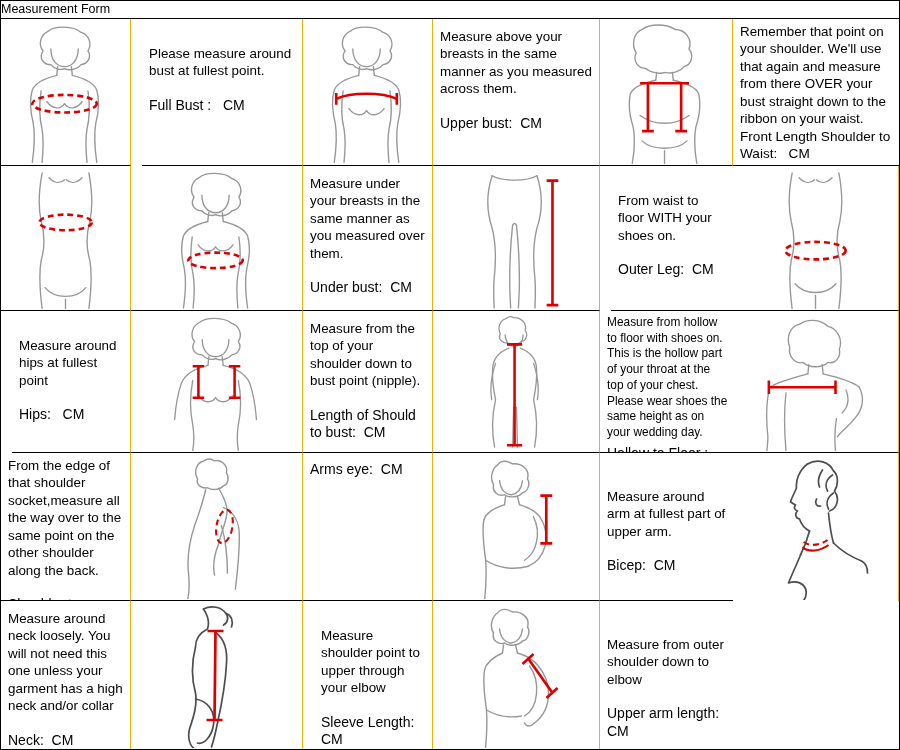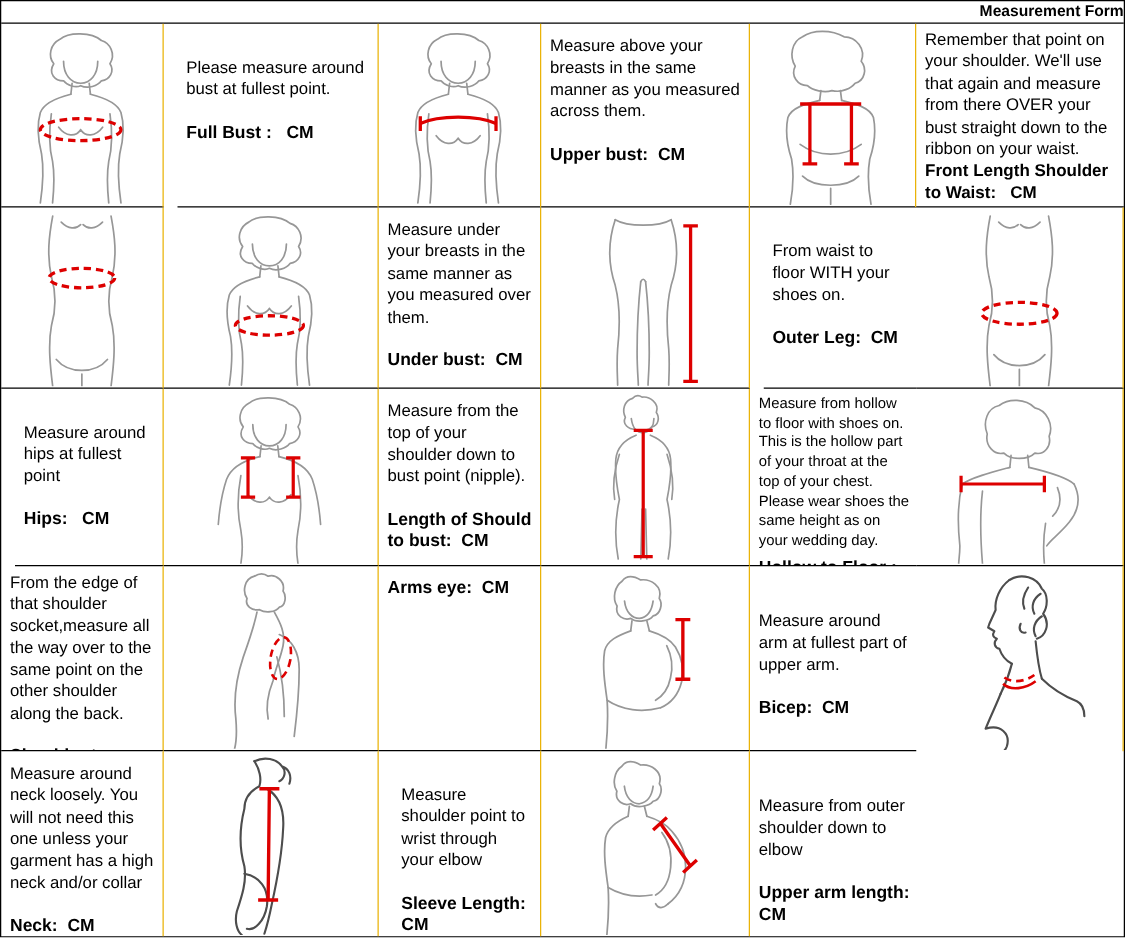--- a/index.html
+++ b/index.html
@@ -6,35 +6,35 @@
   body{font-family:"Liberation Sans", sans-serif; color:#000;}
   .form{
     width:898px;height:748px;margin:0;border:1px solid #000;
     display:grid;
     grid-template-columns:130px 172px 130px 167px 133px 166px;
     grid-template-rows:18px 147px 145px 142px 148px 148px;
     background:#fff;
   }
   .title{
     grid-column:1/-1;border-bottom:1px solid #000;
-    font-weight:bold;font-size:12.5px;text-align:right;line-height:17px;
+    font-weight:normal;font-size:12.5px;text-align:left;line-height:17px;
   }
   .cell{box-sizing:border-box;border-right:1px solid #eab308;border-bottom:1px solid #000;overflow:hidden;}
   .cell.last-col{border-right:none;}
   .cell.last-row{border-bottom:none;}
   .fig{padding:1px;}
   .fig svg{display:block;width:100%;height:100%;}
   .txt{padding:4px 5px 2px 7px;font-size:13.4px;line-height:1.3;}
   .txt.pt-md{padding-top:9px;}
   .txt.pt-lg{padding-top:26px;margin-left:11px;}
   .txt.pt-xl{padding-top:35px;}
   .txt.small{font-size:11.9px;line-height:1.32;}
   .txt.smaller{font-size:12.4px;line-height:1.3;}
   .desc{margin:0;white-space:pre-wrap;}
-  .label{margin:17px 0 0 0;font-weight:bold;font-size:14px;line-height:1.25;white-space:pre-wrap;}
+  .label{margin:17px 0 0 0;font-weight:normal;font-size:14px;line-height:1.25;white-space:pre-wrap;}
   .label.m0{margin-top:1px;font-size:13.6px;}
   .label.m-sm{margin-top:4px;}
   
   .sk{fill:none;stroke:#979797;stroke-width:1.4;stroke-linecap:round;stroke-linejoin:round;}
   .dk{stroke:#4d4d4d;stroke-width:1.7;}
   .rd{fill:none;stroke:#dd0000;stroke-width:2.7;stroke-linecap:butt;stroke-linejoin:round;}
   .dash{stroke-dasharray:6 4;}
   .thin{stroke-width:2.1;}
 </style>
 </head>
@@ -246,21 +246,21 @@
   <div class="cell fig last-row">
     <svg viewBox="0 0 130 146">
       <path class="sk dk" d="M52,7 C56,13 58,21 56,27 C48,31 44,37 44,45 C40,61 40,77 44,91 C46,103 42,115 38,127 C36,135 38,143 42,146"></path>
       <path class="sk dk" d="M62,29 C72,35 76,47 75,61 C74,83 70,103 66,121 C64,131 62,139 60,145"></path>
       <path class="sk dk" d="M44,97 C56,99 64,109 62,123 C60,135 52,143 46,141"></path>
       <path class="sk dk" d="M52,7 C60,3 70,5 74,11 C78,15 76,21 72,23 M74,11 C80,13 82,19 80,25"></path>
       <path class="rd" d="M64,29 L63,118 M56,29 L72,29 M55,118 L71,118"></path>
     </svg>
   </div>
   <div class="cell txt pt-lg last-row">
-    <p class="desc">Measure shoulder point to wrist through your elbow</p>
+    <p class="desc">Measure shoulder point to upper through your elbow</p>
     <p class="label">Sleeve Length:  CM</p>
   </div>
   <div class="cell fig last-row">
     <svg viewBox="0 0 133 146">
       <path class="sk" d="M48,11 C42,15 40,25 44,31 C42,39 50,43 55,41 C60,45 70,43 73,39 C79,38 81,29 78,25 C81,15 71,9 63,10 C56,6 51,7 48,11 Z"></path>
       <path class="sk" d="M50,27 C51,36 56,41 62,41 C68,40 72,35 73,27"></path>
       <path class="sk" d="M54,43 L53,51 M66,43 L68,51"></path>
       <path class="sk" d="M53,51 C44,55 37,60 35,68 C33,80 35,94 37,108 C38,124 37,136 36,146"></path>
       <path class="sk" d="M68,51 C78,54 84,58 88,63 C95,71 99,81 99,91 C99,105 93,115 85,121"></path>
       <path class="sk" d="M80,64 C86,72 88,82 87,92 C86,102 82,110 75,114"></path>

